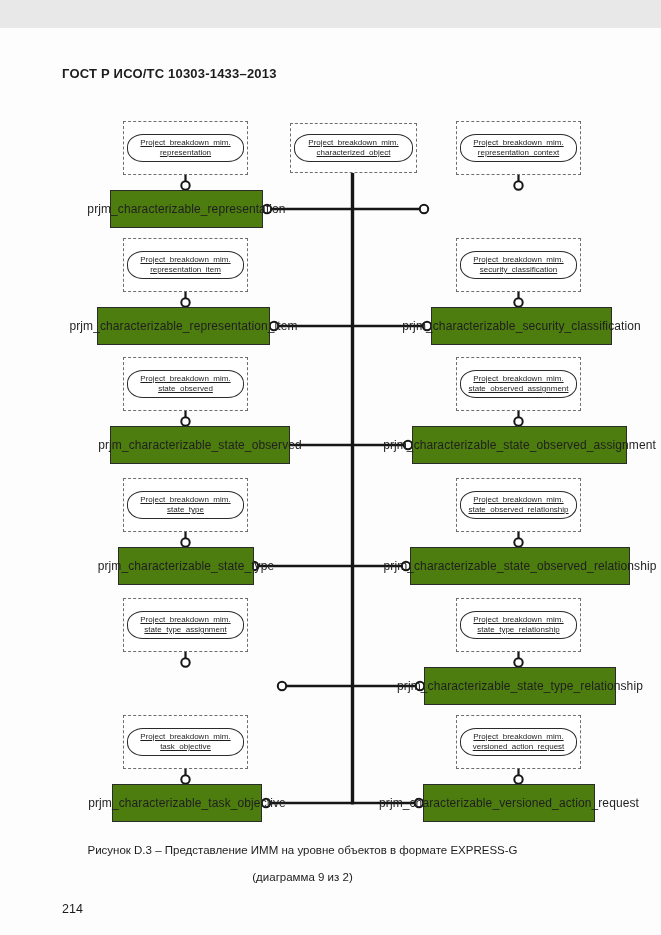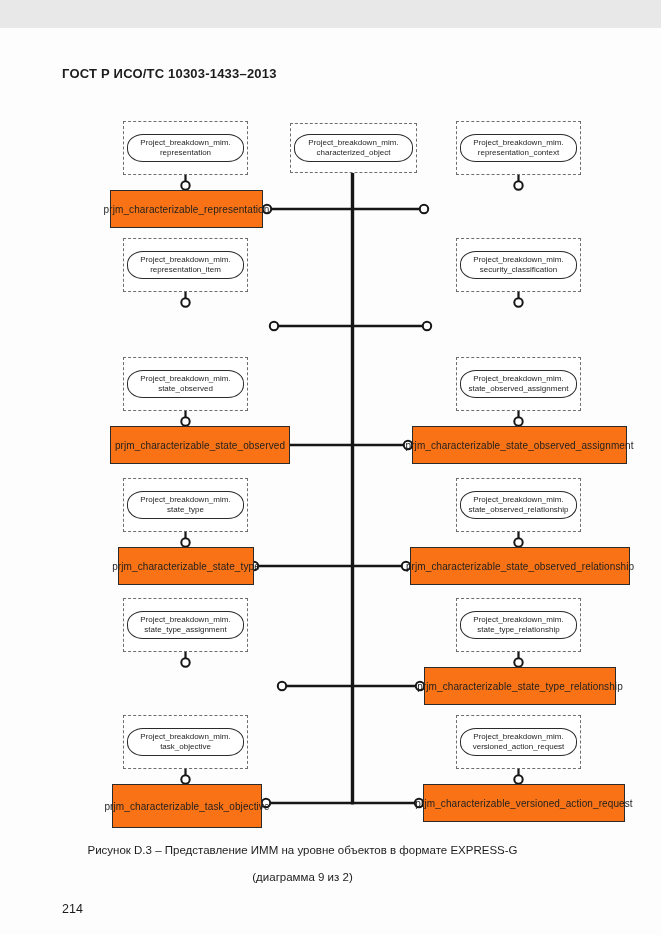--- a/index.html
+++ b/index.html
@@ -1,23 +1,23 @@
 <!DOCTYPE html>
 <html><head>
 <meta charset="utf-8">
 <style>
   html,body{margin:0;padding:0;}
   body{background:#e8e8e8;font-family:"Liberation Sans",sans-serif;}
   .page{position:relative;width:661px;height:935px;background:#fdfdfd;overflow:hidden;color:#1c1c1c;margin-top:28px;}
   .doc-header{position:absolute;left:62px;top:38px;font-size:13px;font-weight:bold;letter-spacing:.2px;}
   .wires{position:absolute;left:0;top:0;}
   .refbox{position:absolute;border:1px dashed #6e6e6e;background:#ffffff;display:flex;align-items:center;justify-content:center;box-sizing:border-box;}
-  .oval{border:1.3px solid #2b2b2b;border-radius:16px/13px;background:#ffffff;width:90%;padding:3px 2px;text-align:center;font-size:8px;line-height:10px;color:#1f1f1f;}
+  .oval{border:1.3px solid #2b2b2b;border-radius:16px/13px;background:#ffffff;width:90%;padding:3px 2px;text-align:center;font-size:8px;line-height:10px;color:#1f1f1f;text-decoration:underline;}
   .oval span{display:block;}
-  .entity{position:absolute;border:1.4px solid #2b2b2b;background:#f97316;display:flex;align-items:center;justify-content:center;box-sizing:border-box;font-size:10px;text-align:center;color:#1f1f1f;letter-spacing:.1px;padding:0 16px;}
+  .entity{position:absolute;border:1.4px solid #2b2b2b;background:#4d7c0f;display:flex;align-items:center;justify-content:center;box-sizing:border-box;font-size:12px;text-align:center;color:#1f1f1f;letter-spacing:.1px;padding:0 16px;}
   .caption{position:absolute;left:0;top:814px;width:605px;text-align:center;font-size:11.5px;line-height:16px;}
   .caption .cap2{margin-top:11px;}
   .page-number{position:absolute;left:62px;top:874px;font-size:12.5px;}
 </style>
 </head>
 <body>
 
 <div class="page">
 
   <div class="doc-header">ГОСТ Р ИСО/ТС 10303-1433–2013</div>
@@ -106,25 +106,31 @@
       <span>representation_context</span>
     </div>
   </div>
 
   <div class="refbox" style="left:123px;top:210px;width:125px;height:54px">
     <div class="oval">
       <span>Project_breakdown_mim.</span>
       <span>representation_item</span>
     </div>
   </div>
+  <div class="entity" style="left:97px;top:279px;width:173px;height:38px">
+    <span>prjm_characterizable_representation_item</span>
+  </div>
   <div class="refbox" style="left:456px;top:210px;width:125px;height:54px">
     <div class="oval">
       <span>Project_breakdown_mim.</span>
       <span>security_classification</span>
     </div>
+  </div>
+  <div class="entity" style="left:431px;top:279px;width:181px;height:38px">
+    <span>prjm_characterizable_security_classification</span>
   </div>
 
   <div class="refbox" style="left:123px;top:329px;width:125px;height:54px">
     <div class="oval">
       <span>Project_breakdown_mim.</span>
       <span>state_observed</span>
     </div>
   </div>
   <div class="entity" style="left:110px;top:398px;width:180px;height:38px">
     <span>prjm_characterizable_state_observed</span>
@@ -173,30 +179,30 @@
   <div class="entity" style="left:424px;top:639px;width:192px;height:38px">
     <span>prjm_characterizable_state_type_relationship</span>
   </div>
 
   <div class="refbox" style="left:123px;top:687px;width:125px;height:54px">
     <div class="oval">
       <span>Project_breakdown_mim.</span>
       <span>task_objective</span>
     </div>
   </div>
-  <div class="entity" style="left:112px;top:756px;width:150px;height:44px">
+  <div class="entity" style="left:112px;top:756px;width:150px;height:38px">
     <span>prjm_characterizable_task_objective</span>
   </div>
   <div class="refbox" style="left:456px;top:687px;width:125px;height:54px">
     <div class="oval">
       <span>Project_breakdown_mim.</span>
       <span>versioned_action_request</span>
     </div>
   </div>
-  <div class="entity" style="left:423px;top:756px;width:202px;height:38px">
+  <div class="entity" style="left:423px;top:756px;width:172px;height:38px">
     <span>prjm_characterizable_versioned_action_request</span>
   </div>
 
   <div class="caption">
     <div class="cap1">Рисунок D.3 – Представление ИММ на уровне объектов в формате EXPRESS-G</div>
     <div class="cap2">(диаграмма 9 из 2)</div>
   </div>
 
   <div class="page-number">214</div>
 

